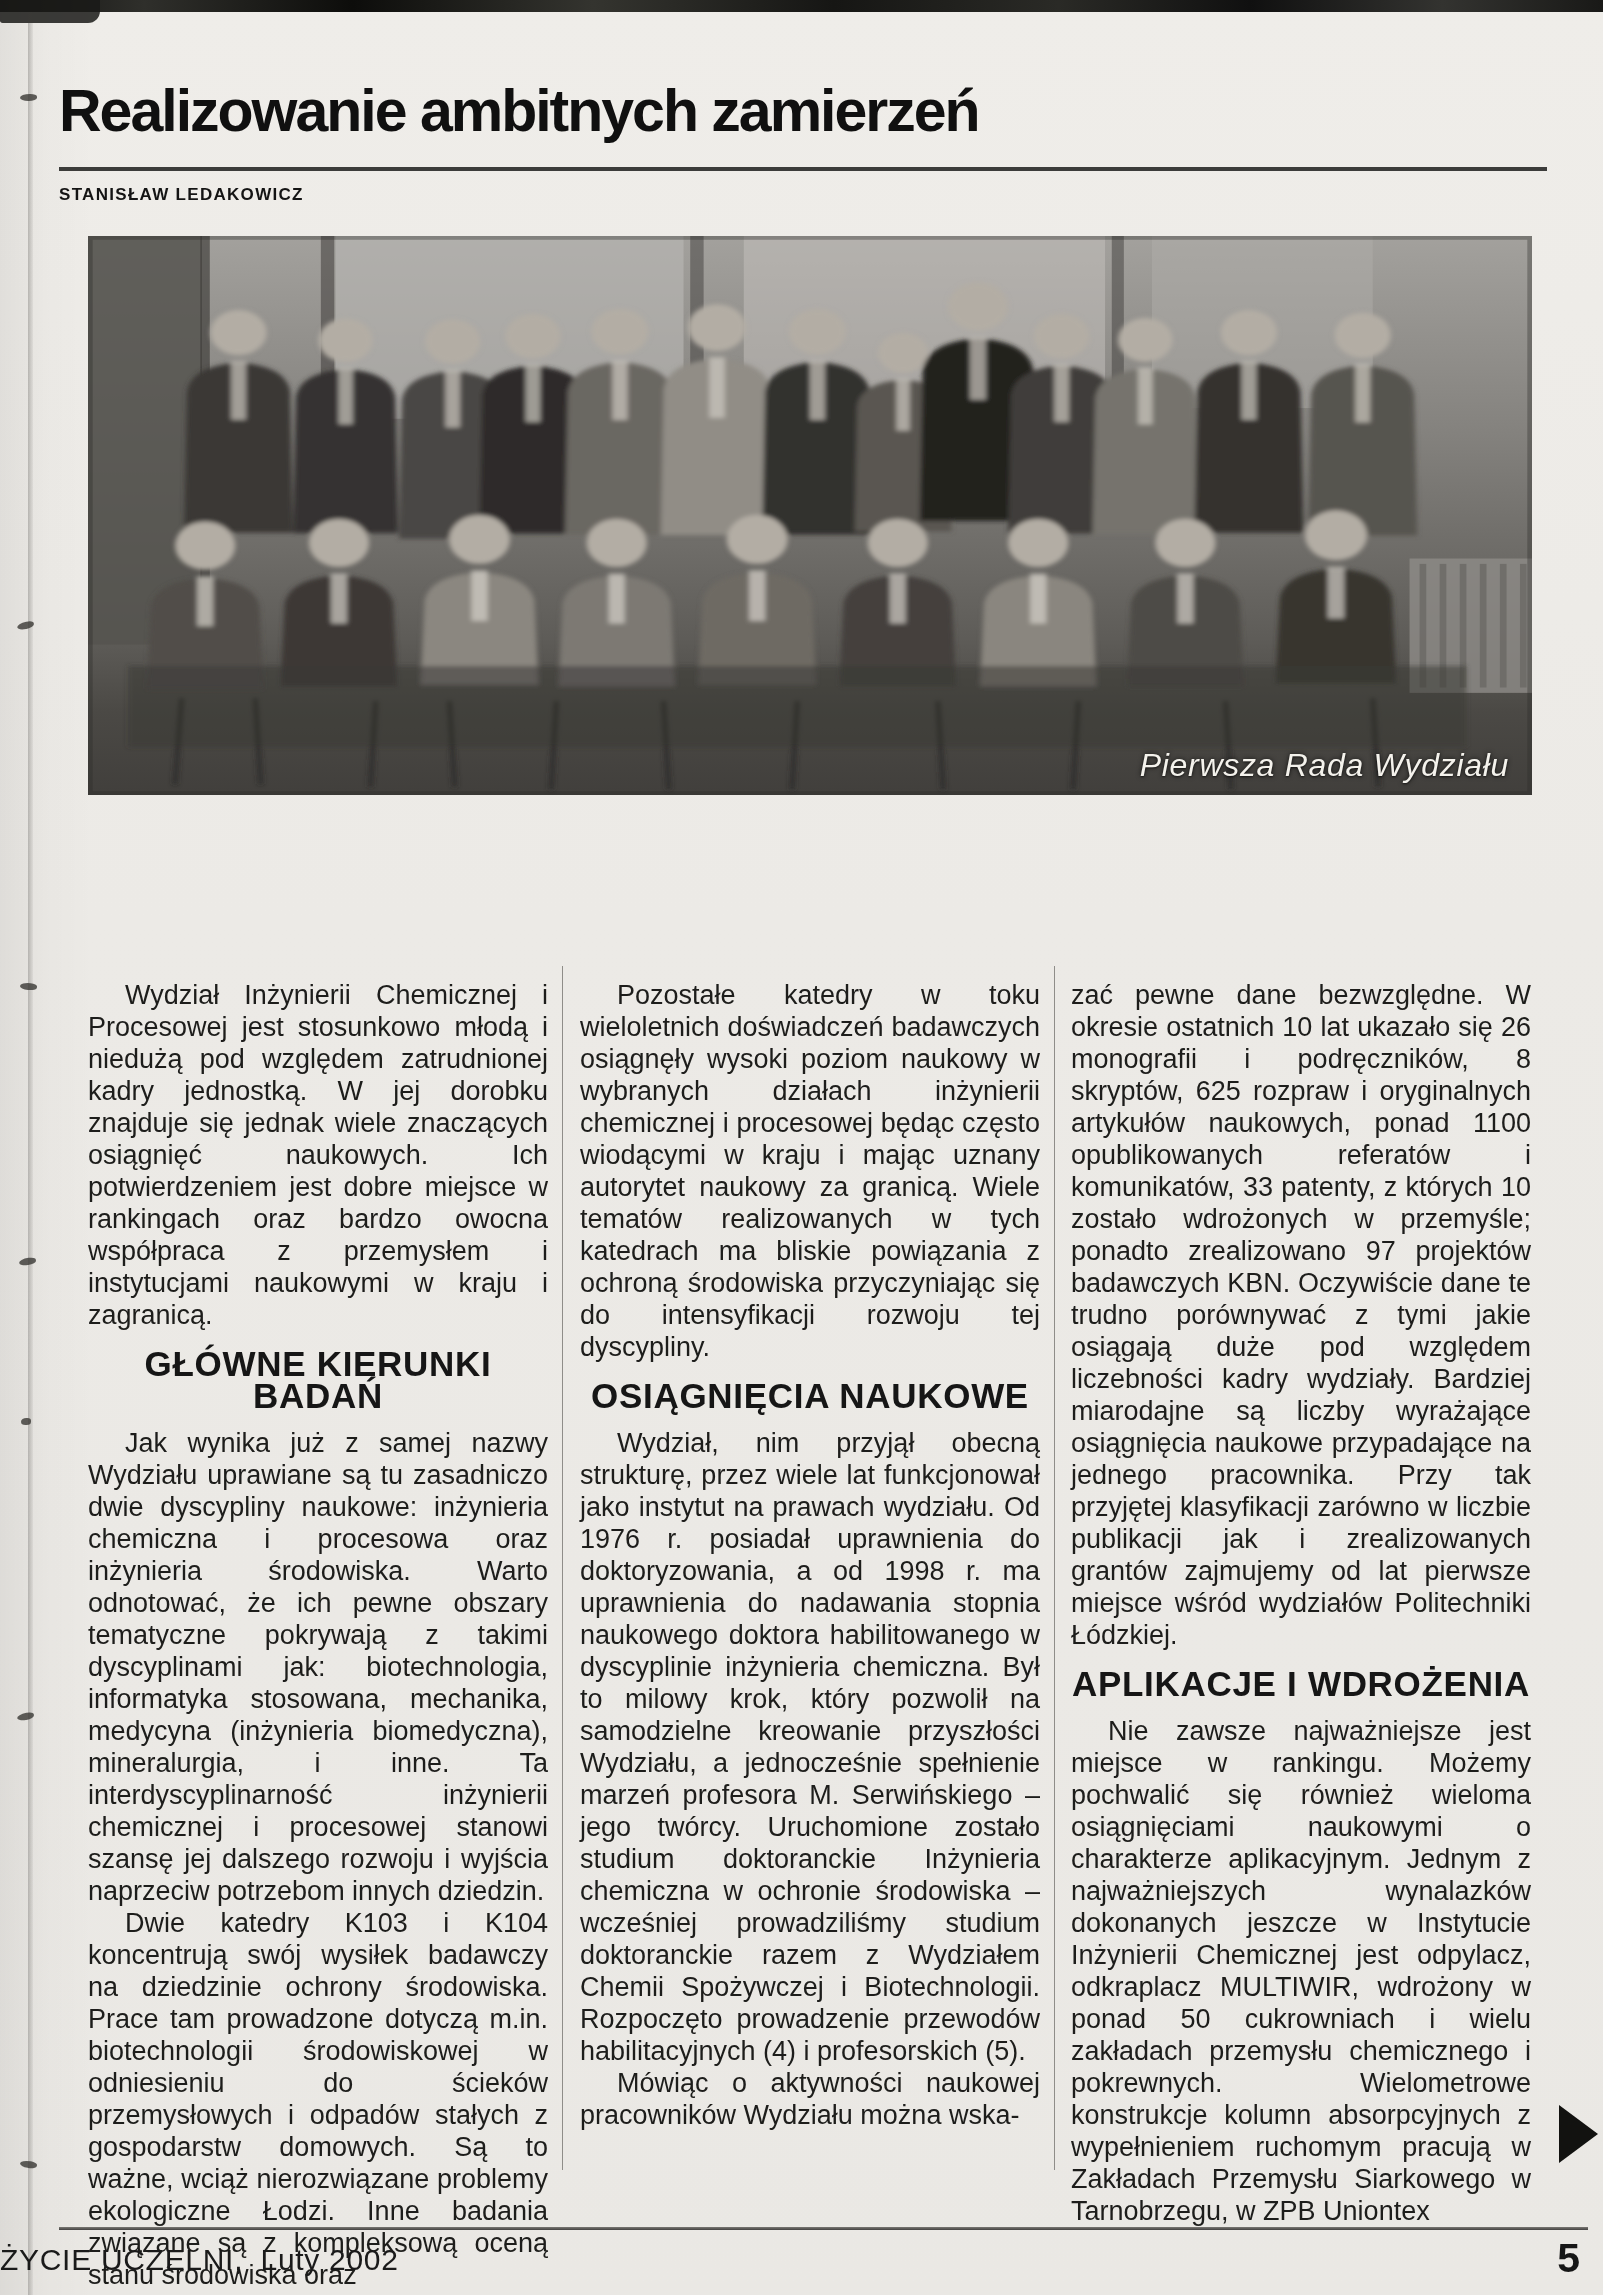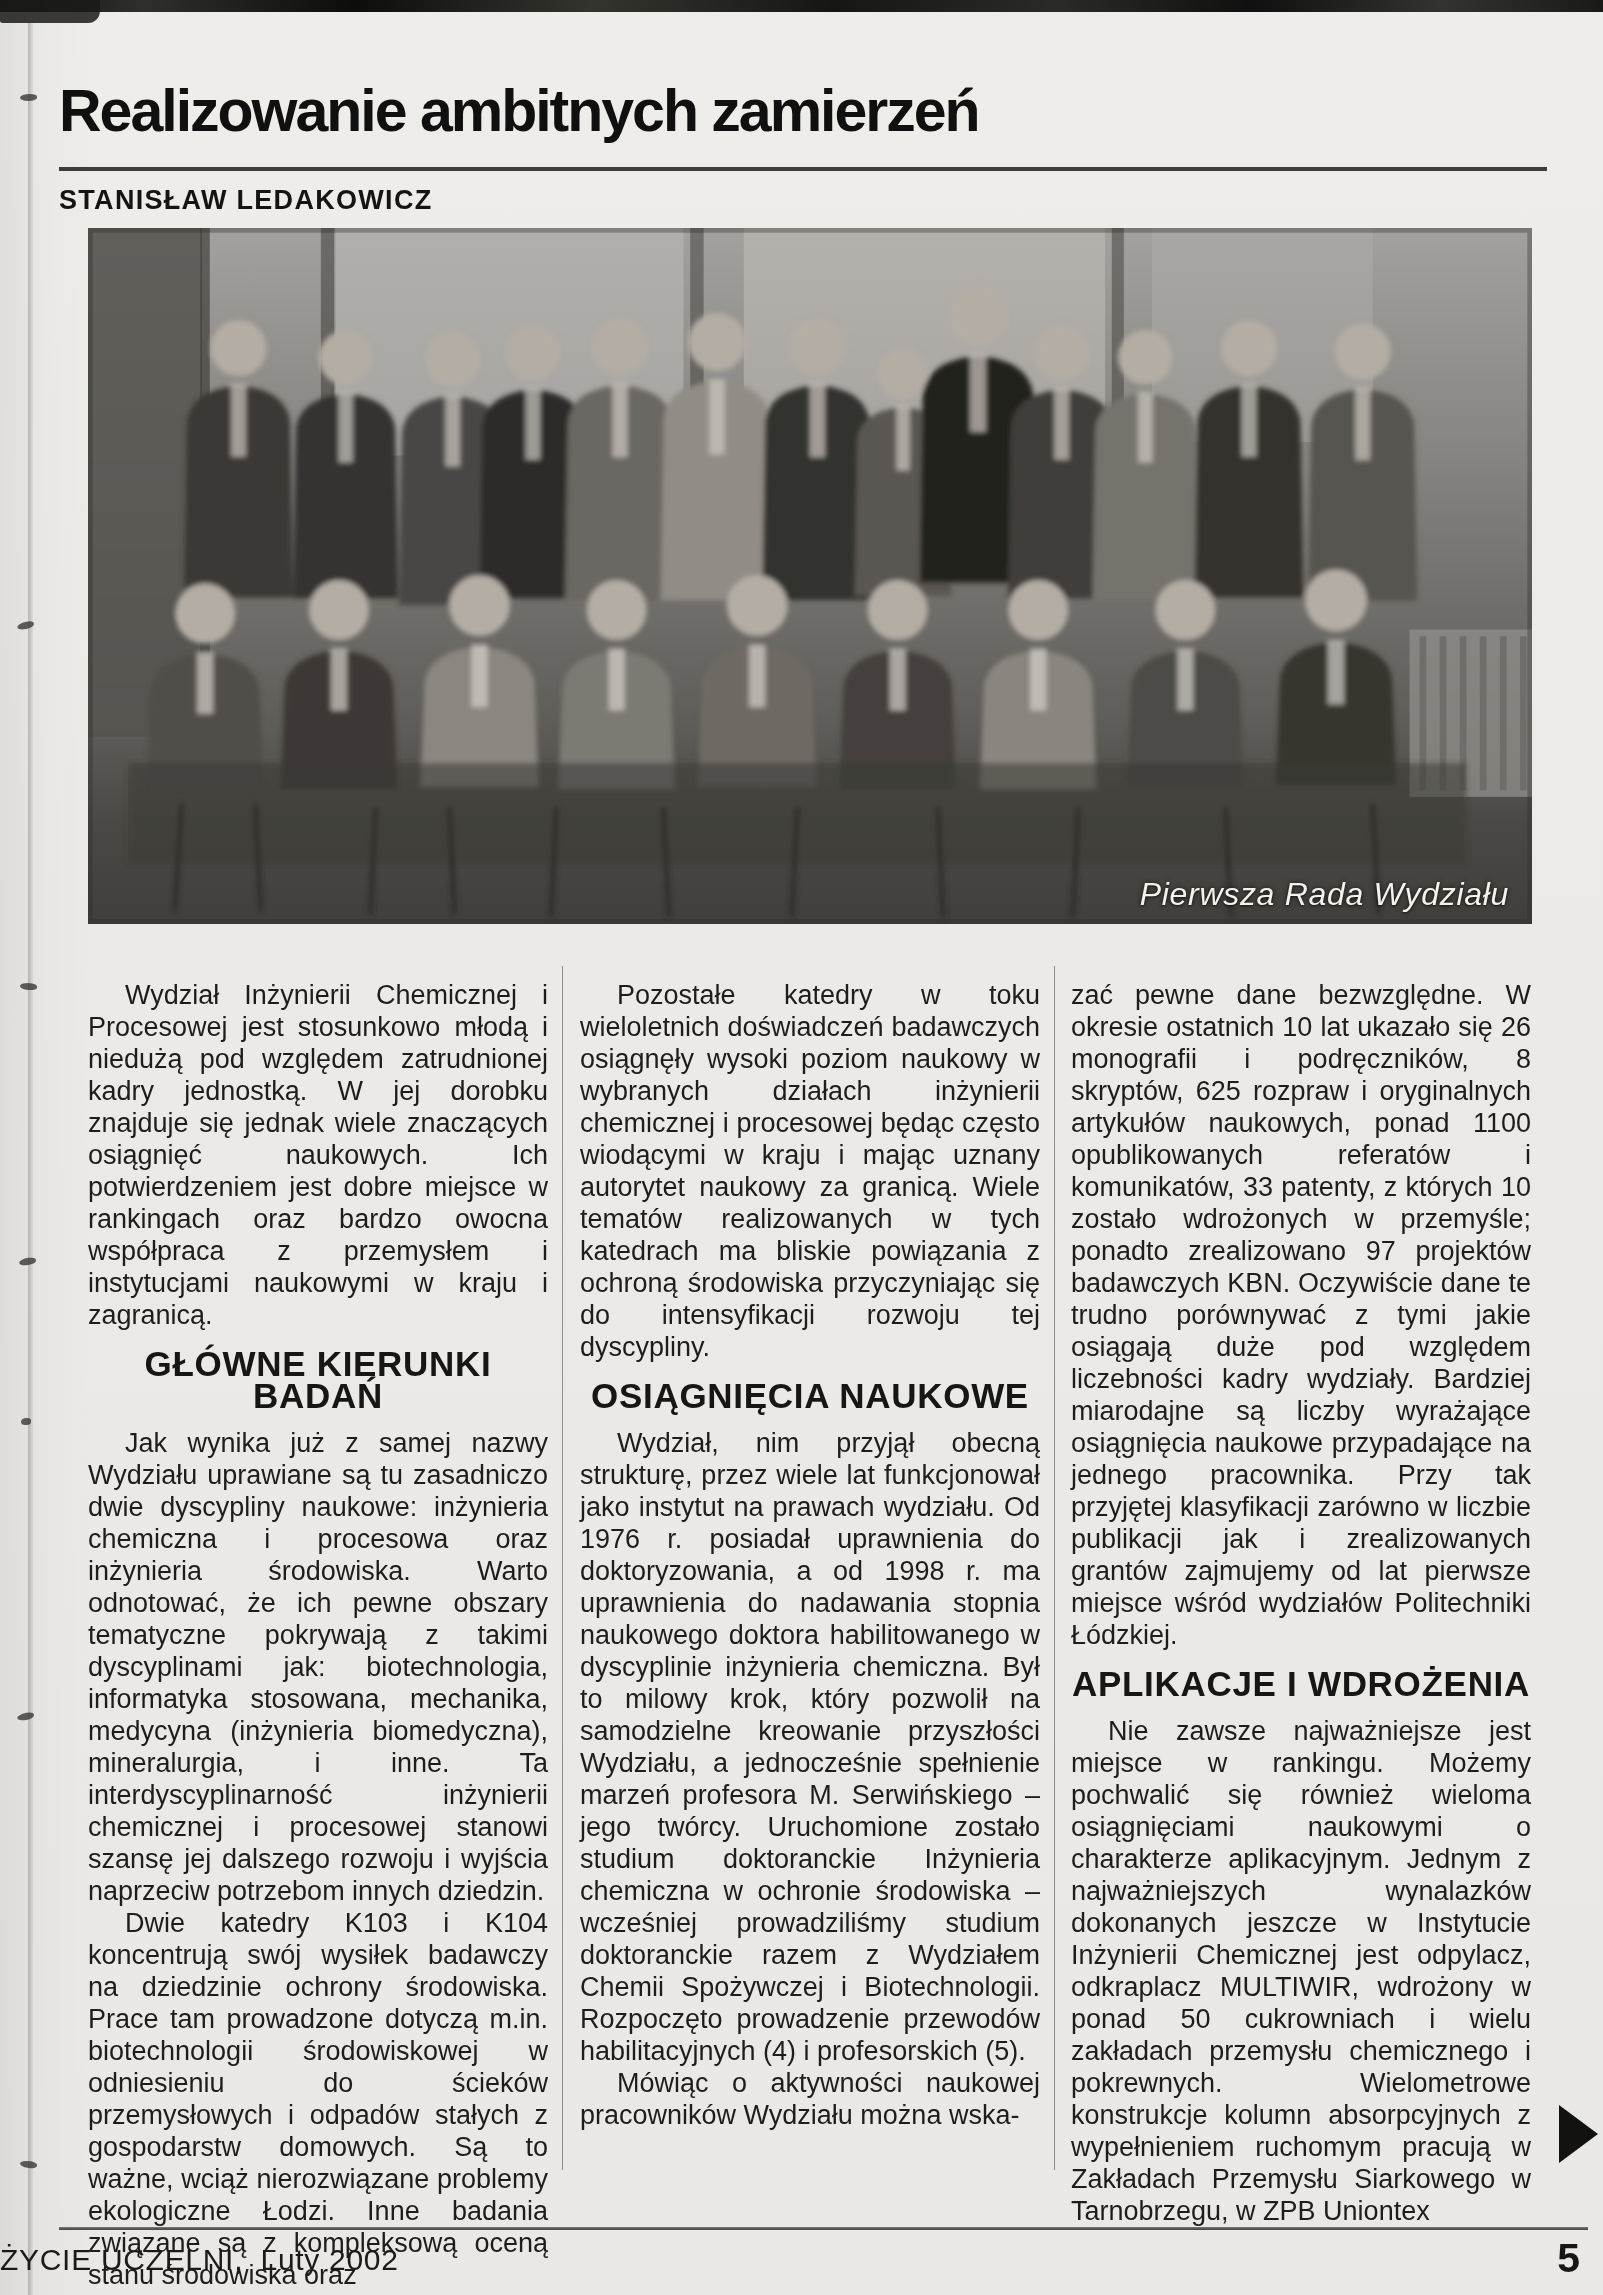--- a/index.html
+++ b/index.html
@@ -29,25 +29,25 @@
   .fold-tick{position:absolute;width:17.4px;height:6.7px;background:#3a3834;border-radius:60% 40% 50% 50%;opacity:.8;}
 
   .title{
     position:absolute;left:59px;top:39px;width:1499px;
     font-size:59px;line-height:1.1;font-weight:bold;letter-spacing:-2px;
     color:#101010;white-space:nowrap;
   }
   .title-rule{position:absolute;left:59px;top:167px;width:1488px;height:4px;background:#3c3c3a;}
   .author{
     position:absolute;left:59px;top:185px;
-    font-size:27px;font-weight:bold;letter-spacing:1.3px;color:#141414;
+    font-size:17px;font-weight:bold;letter-spacing:1.3px;color:#141414;
   }
 
   .photo{
-    position:absolute;left:88px;top:228px;width:1444px;height:696px;
+    position:absolute;left:88px;top:236px;width:1444px;height:559px;
     background:#777; overflow:hidden;
     box-shadow:inset 0 0 40px rgba(0,0,0,0.45);
   }
   .photo svg{display:block;width:100%;height:100%;}
   .photo-caption{
     position:absolute;right:23px;bottom:10.7px;
     font-size:32px;font-style:italic;color:#f4f2ec;
     text-shadow:0 0 5.4px rgba(0,0,0,0.7), 0 1.3px 2px rgba(0,0,0,0.5);
     letter-spacing:0.7px;
   }

